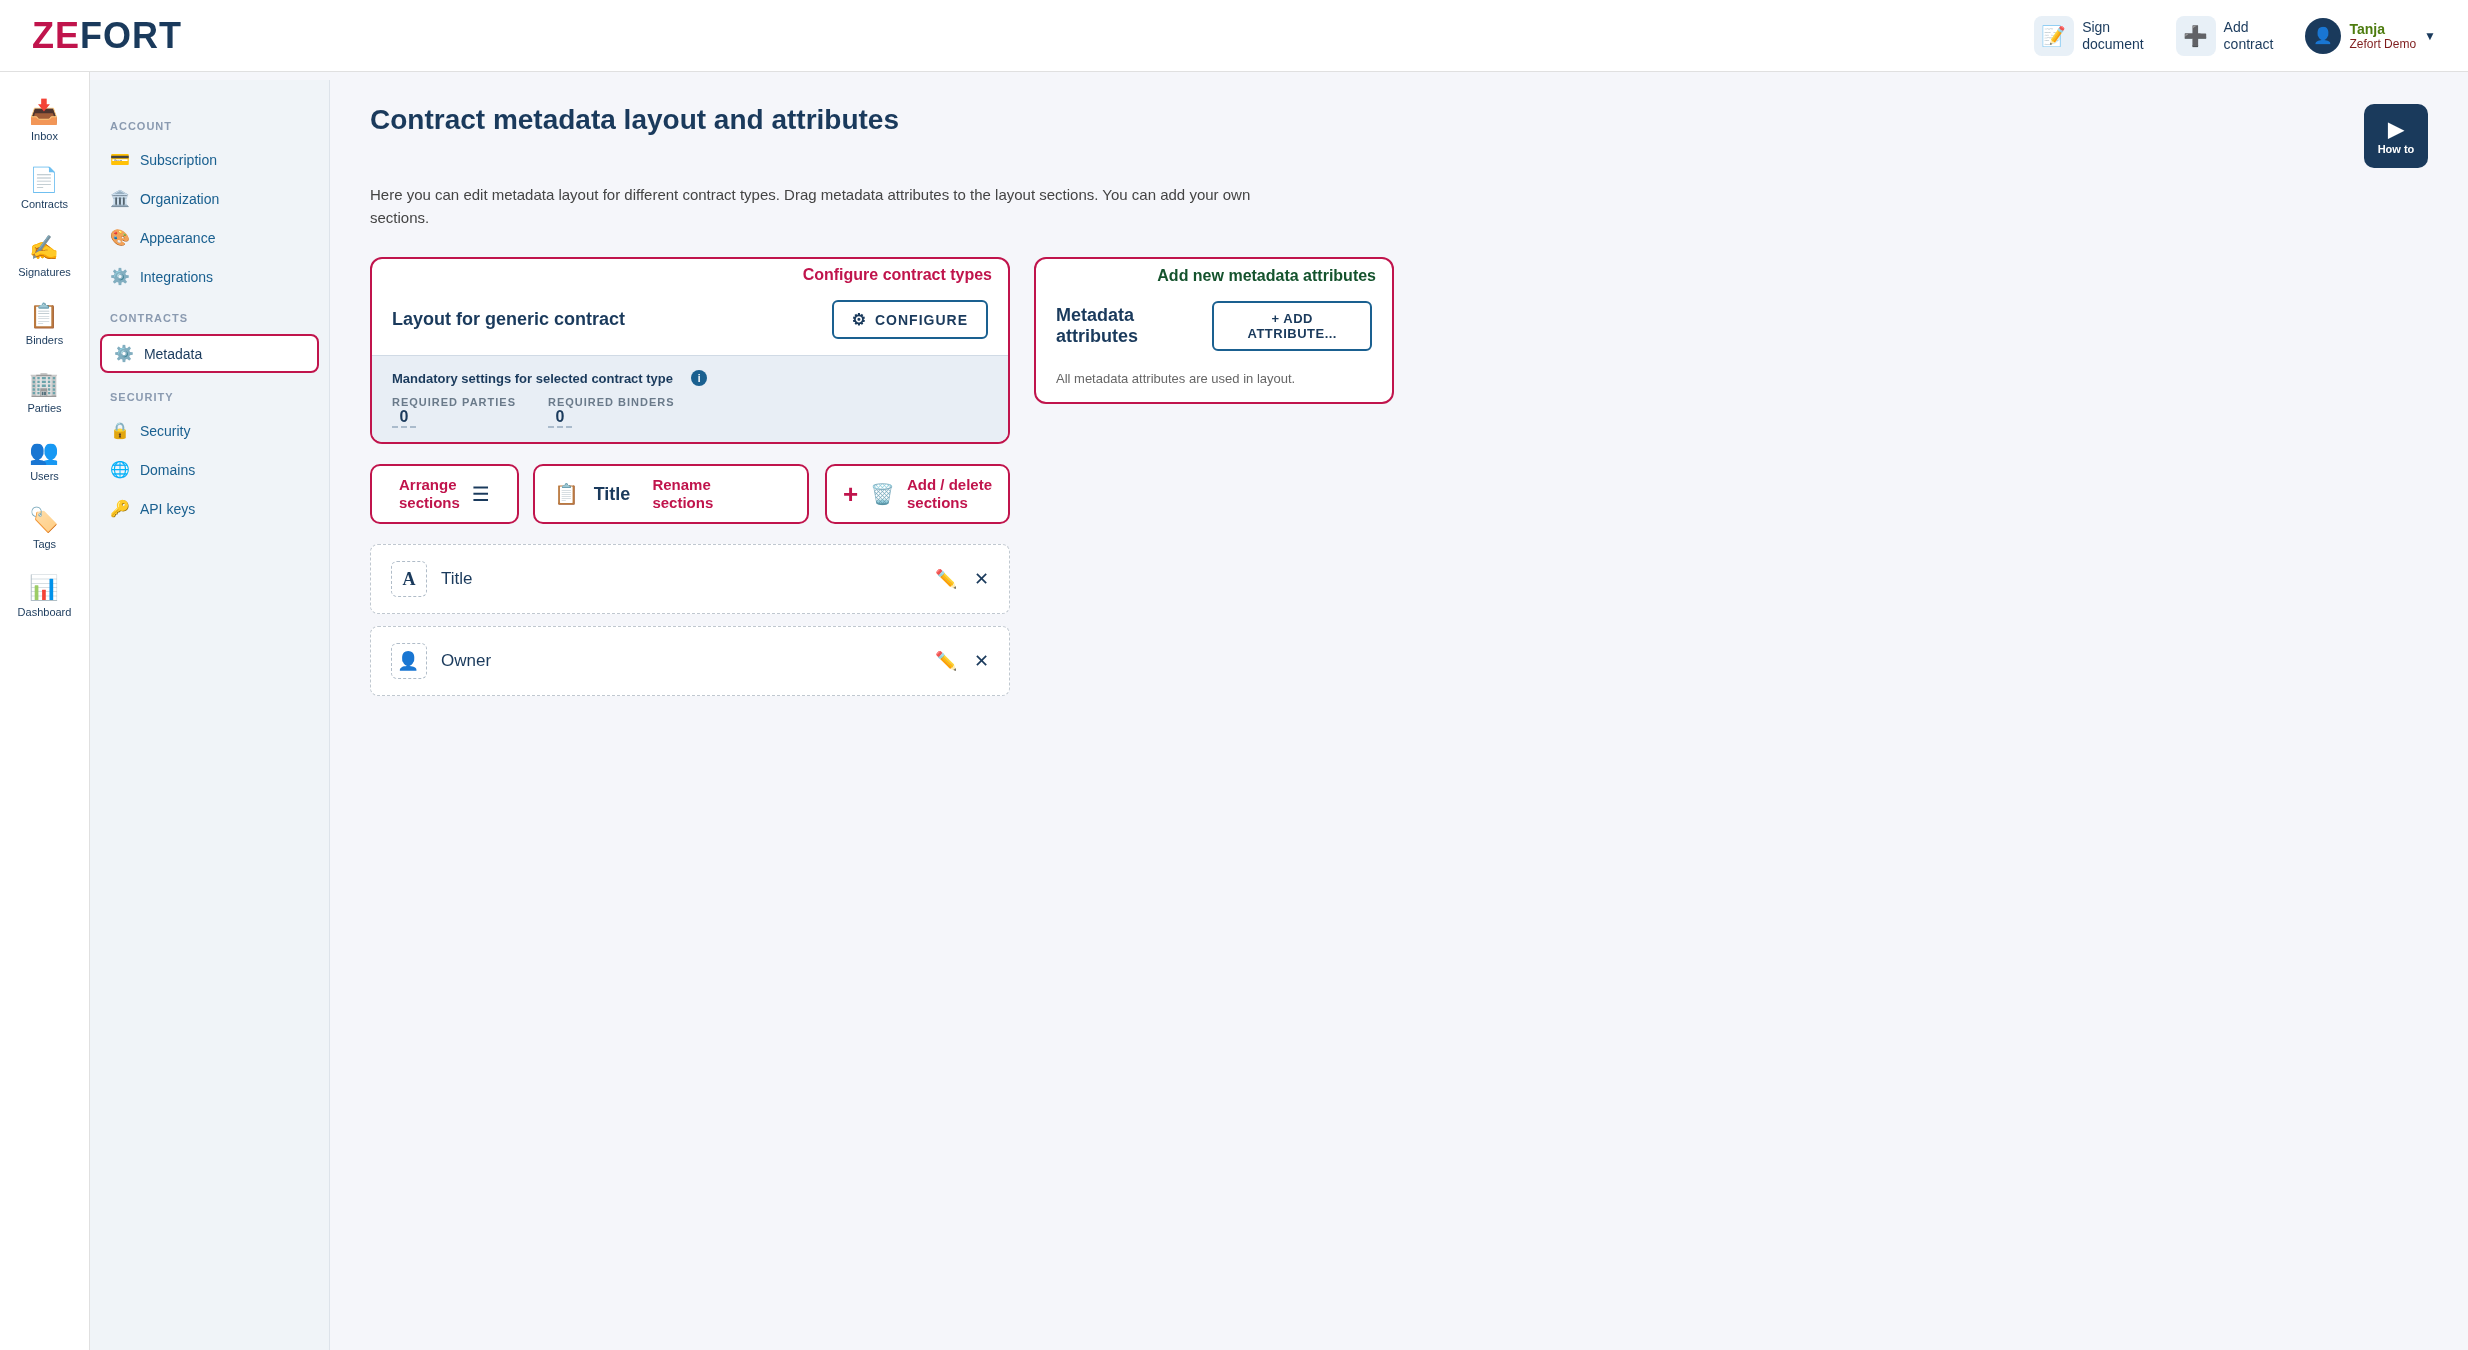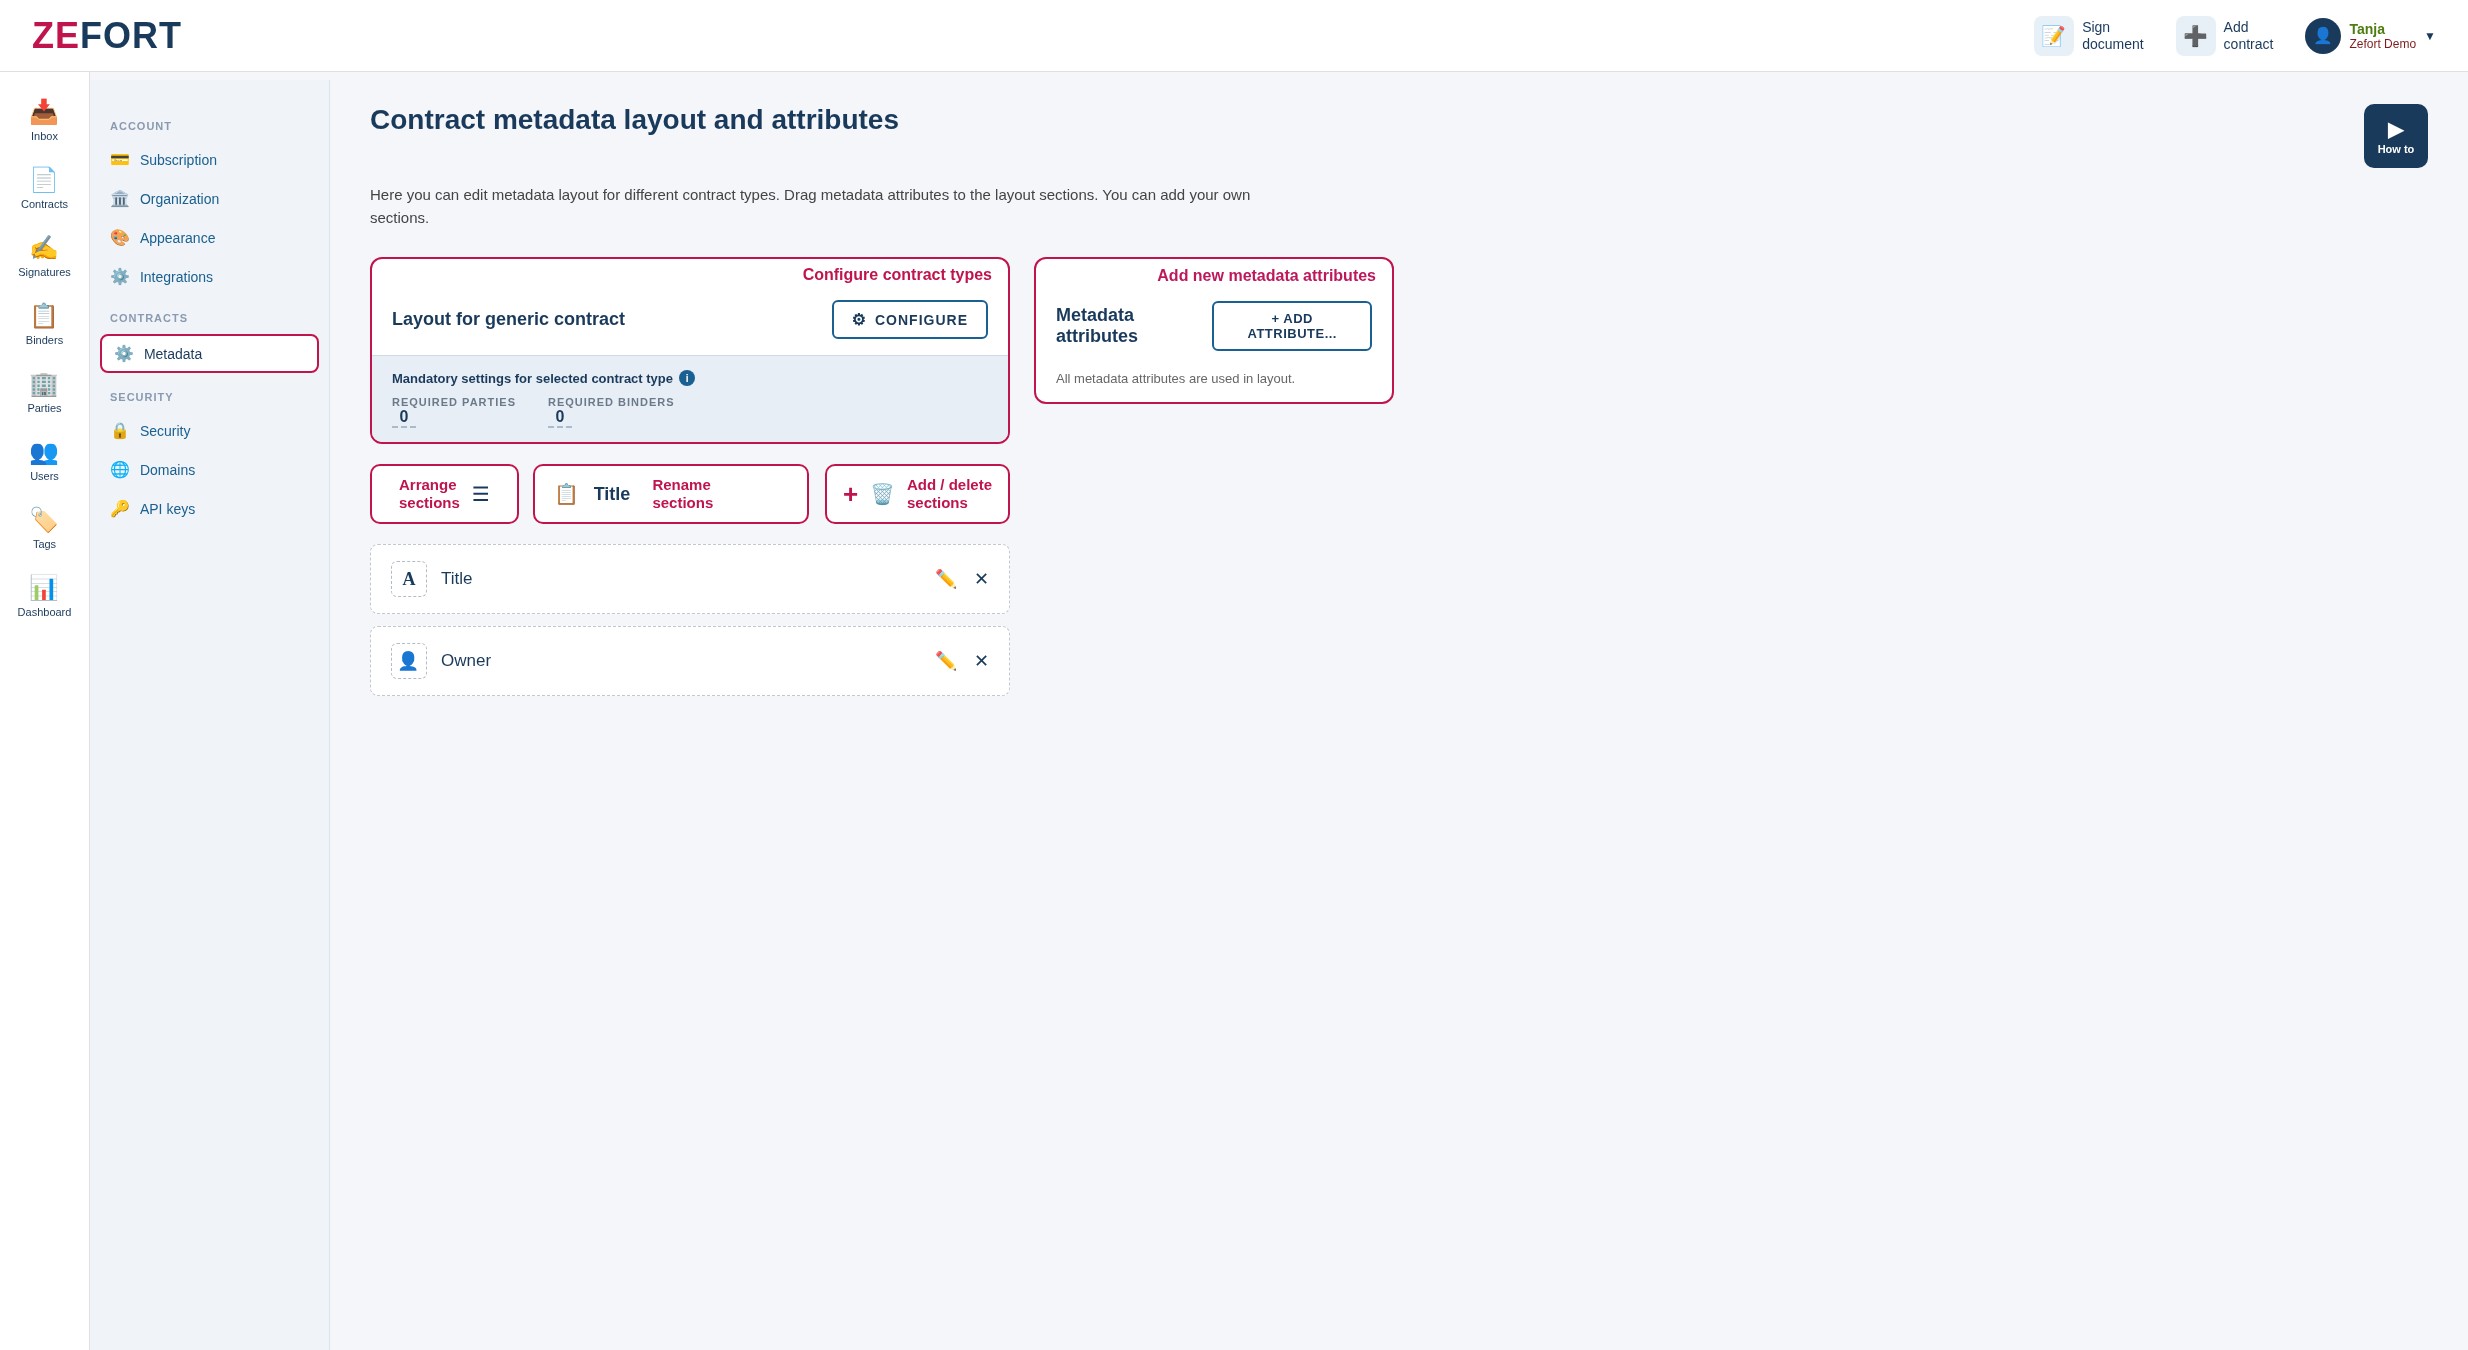--- a/index.html
+++ b/index.html
@@ -180,21 +180,21 @@
 
     .mandatory-box {
       background: #e8eef5;
       margin: 0 0 0 0;
       padding: 14px 20px 14px;
       border-top: 1px solid #d0dae5;
     }
     .mandatory-title {
       font-size: 13px; font-weight: 600; color: #1a3a5c;
       margin-bottom: 10px;
-      display: flex; align-items: center; gap: 6px;
+      display: flex; align-items: center; gap: 18px;
     }
     .mandatory-info-icon {
       width: 16px; height: 16px; border-radius: 50%;
       background: #1a6090; color: #fff;
       font-size: 10px; display: inline-flex; align-items: center; justify-content: center;
     }
     .mandatory-fields {
       display: flex; gap: 32px;
     }
     .mandatory-field-label {
@@ -212,21 +212,21 @@
       width: 360px;
       border: 2.5px solid #c0144c;
       border-radius: 12px;
       background: #fff;
       padding: 0;
     }
     .right-card-header {
       text-align: right; padding: 8px 16px 4px;
     }
     .add-attr-label {
-      font-size: 16px; font-weight: 700; color: #be185d;
+      font-size: 16px; font-weight: 700; color: #14532d;
     }
     .right-card-body {
       display: flex; align-items: center; justify-content: space-between;
       padding: 12px 20px 20px;
     }
     .metadata-text {
       font-size: 18px; font-weight: 700; color: #1a3a5c;
     }
     .add-attr-btn {
       display: flex; align-items: center; gap: 8px;

